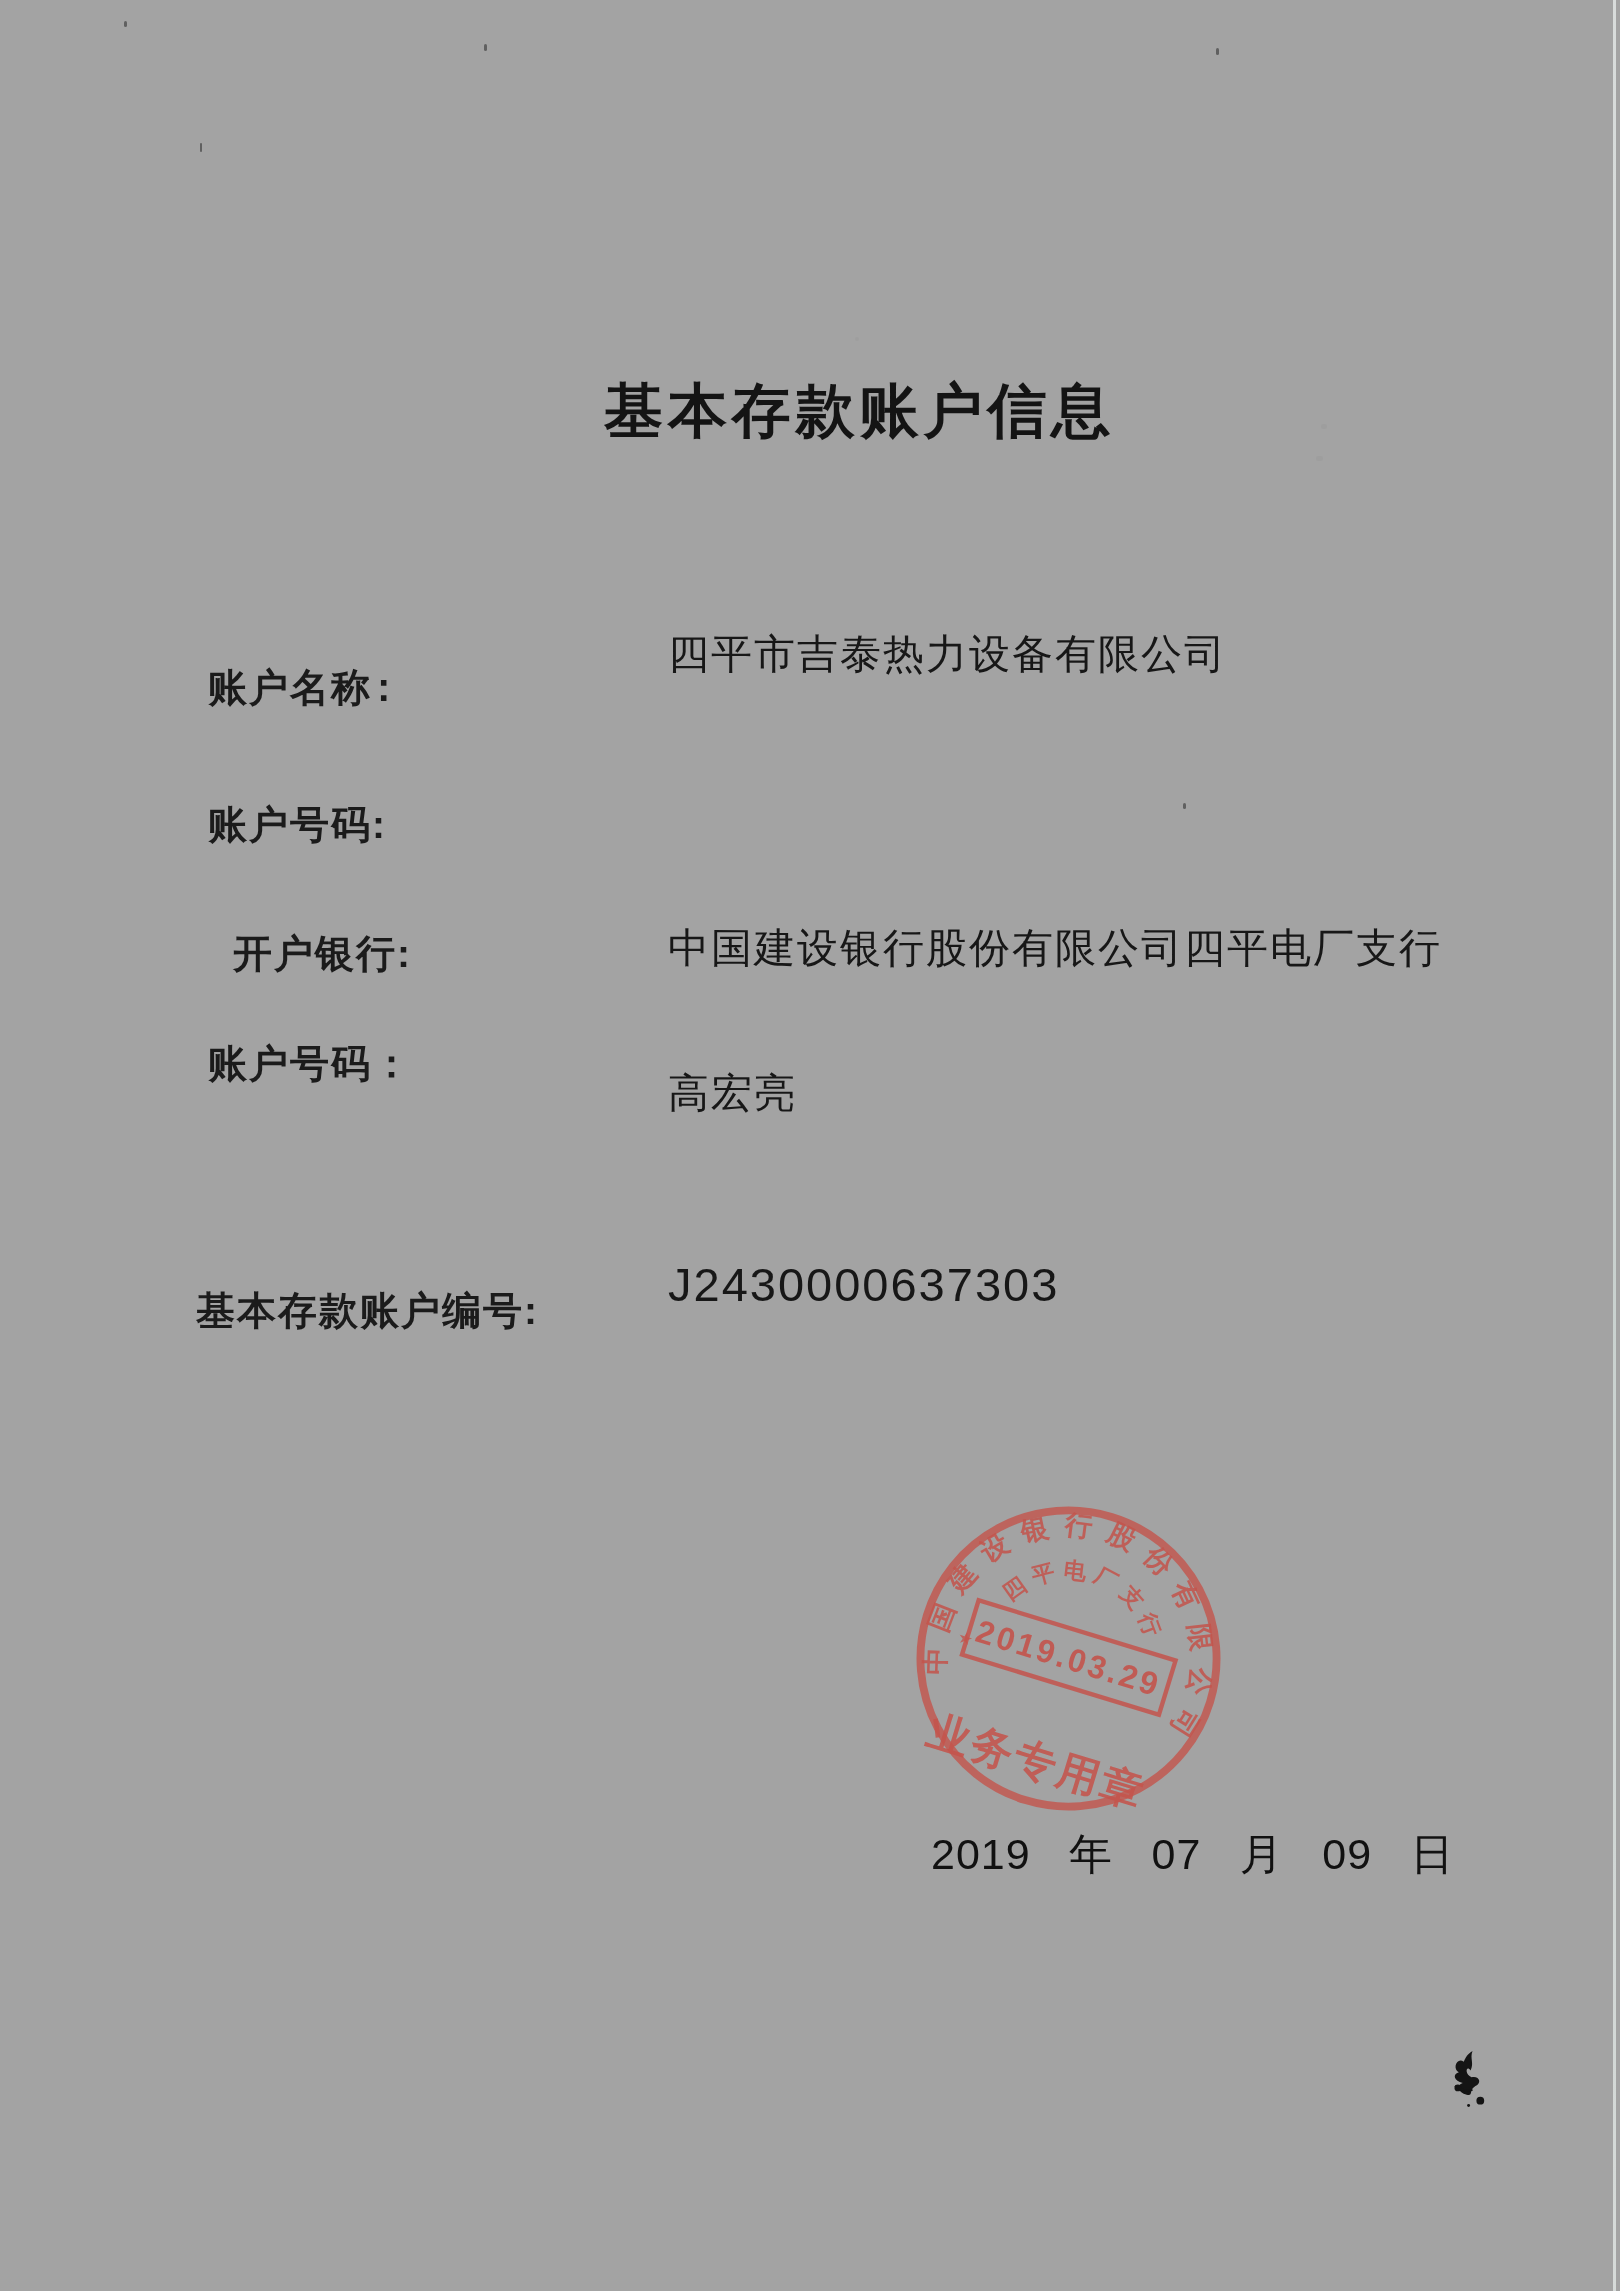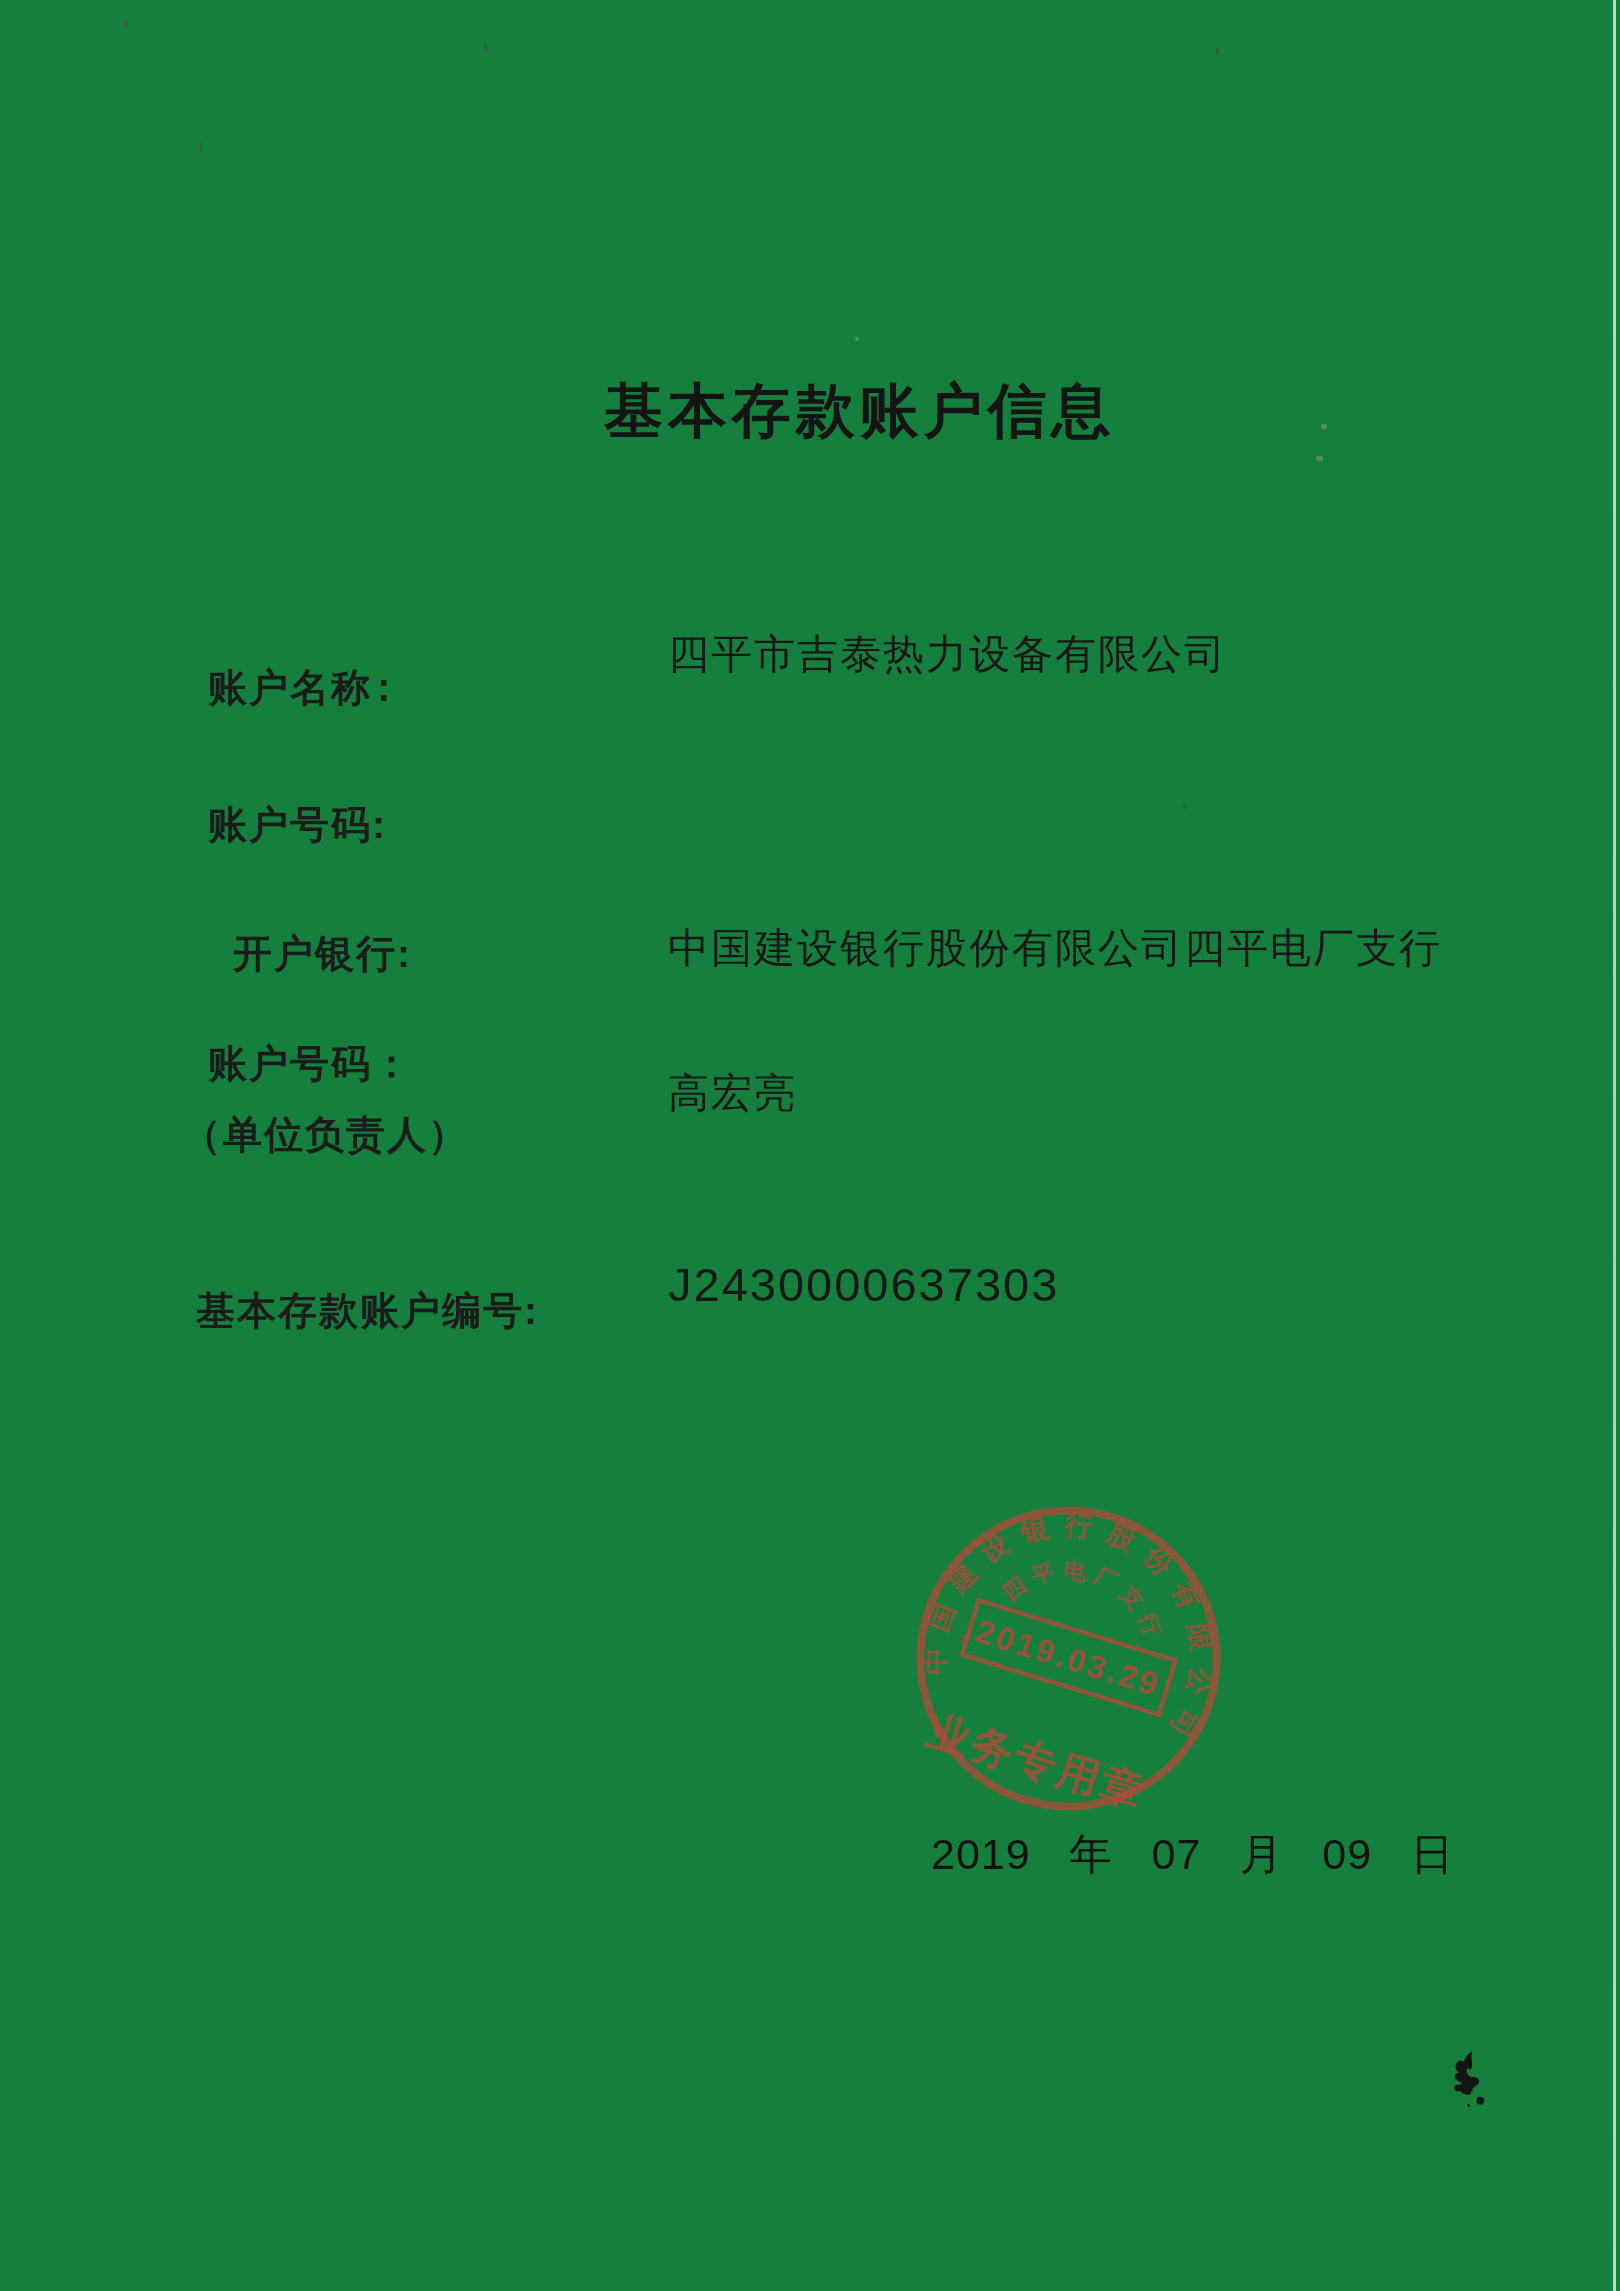--- a/index.html
+++ b/index.html
@@ -1,17 +1,17 @@
 <!DOCTYPE html>
 <html lang="zh"><head>
 <meta charset="utf-8">
 <style>
   html,body{margin:0;padding:0;background:#ffffff;}
   #page{
-    position:relative;width:1620px;height:2292px;background:#15803d;
+    position:relative;width:1620px;height:2292px;background:#a3a3a3;
     overflow:hidden;font-family:"Liberation Sans",sans-serif;color:#1e1e1e;
   }
   .abs{position:absolute;}
   #doc-title{
     left:604px;top:372px;font-family:"DejaVu Serif",serif;font-weight:700;
     font-size:59px;letter-spacing:4.9px;color:#141414;white-space:nowrap;
   }
   .field-label{
     left:208px;font-size:39px;font-weight:600;letter-spacing:2px;
     color:#1b1b1b;white-space:nowrap;
@@ -47,21 +47,20 @@
 
   <div id="label-row1" class="abs field-label">账户名称:</div>
   <div id="value-row1" class="abs field-value">四平市吉泰热力设备有限公司</div>
 
   <div id="label-row2" class="abs field-label">账户号码:</div>
 
   <div id="label-row3" class="abs field-label">开户银行:</div>
   <div id="value-row3" class="abs field-value">中国建设银行股份有限公司四平电厂支行</div>
 
   <div id="label-row4a" class="abs field-label">账户号码：</div>
-  <div id="label-row4b" class="abs field-label">（单位负责人）</div>
   <div id="value-row4" class="abs field-value">高宏亮</div>
 
   <div id="label-row5" class="abs field-label">基本存款账户编号:</div>
   <div id="value-row5" class="abs field-value numeric">J2430000637303</div>
 
   <svg id="bank-seal" class="abs" width="353" height="353" viewBox="0 0 360 360">
     <g transform="rotate(17 180 180)" fill="#cc4238" opacity="0.92">
       <circle cx="180" cy="180" r="151" fill="none" stroke="#cc4238" stroke-width="8" opacity="0.8"></circle>
       <defs>
         <path id="ringTextPath" d="M 76.8 252.3 A 126 126 0 1 1 283.2 252.3" fill="none"></path>

